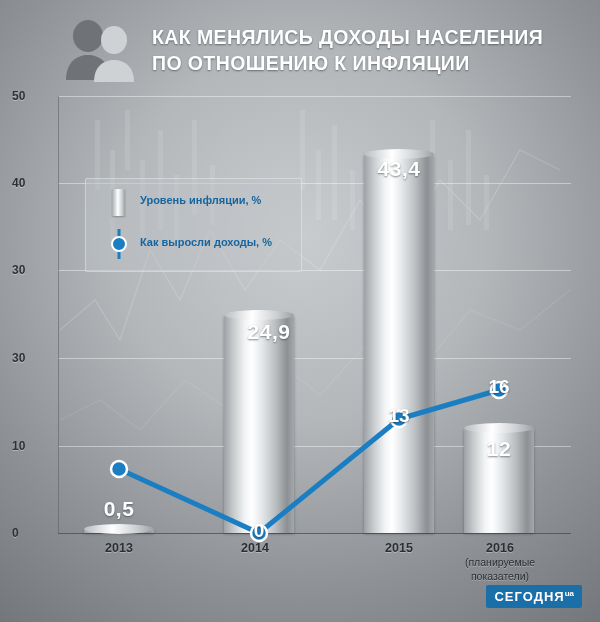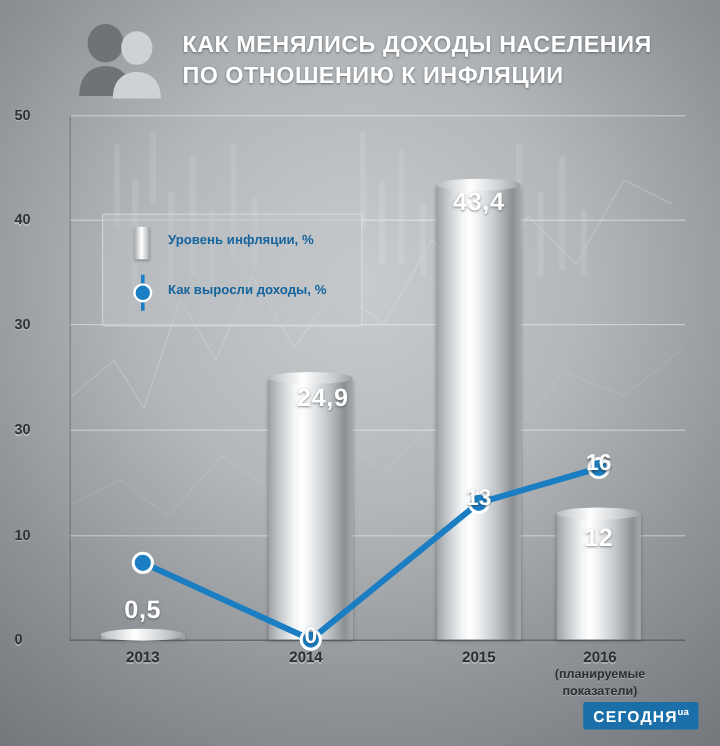--- a/index.html
+++ b/index.html
@@ -78,21 +78,21 @@
   .pt-val{
     position:absolute;color:#ffffff;font-size:19px;font-weight:bold;
     text-align:center;text-shadow:0 1px 2px rgba(40,45,50,.6);margin-top:28px;
   }
   .x-label{
     position:absolute;text-align:center;color:#2b2f33;
     font-size:12.5px;font-weight:bold;
     text-shadow:0 1px 0 rgba(255,255,255,.3);
   }
   .x-sub{
-    font-size:10.5px;font-weight:bold;color:#2b2f33;line-height:14px;
+    font-size:10.5px;font-weight:normal;color:#2b2f33;line-height:14px;
   }
   
   .legend{
     position:absolute;left:85px;top:178px;width:215px;height:92px;
     background:rgba(190,196,200,.45);
     border:1px solid rgba(255,255,255,.35);
     border-radius:2px;
   }
   .legend-row{position:absolute;left:12px;height:30px;}
   .legend-text{

